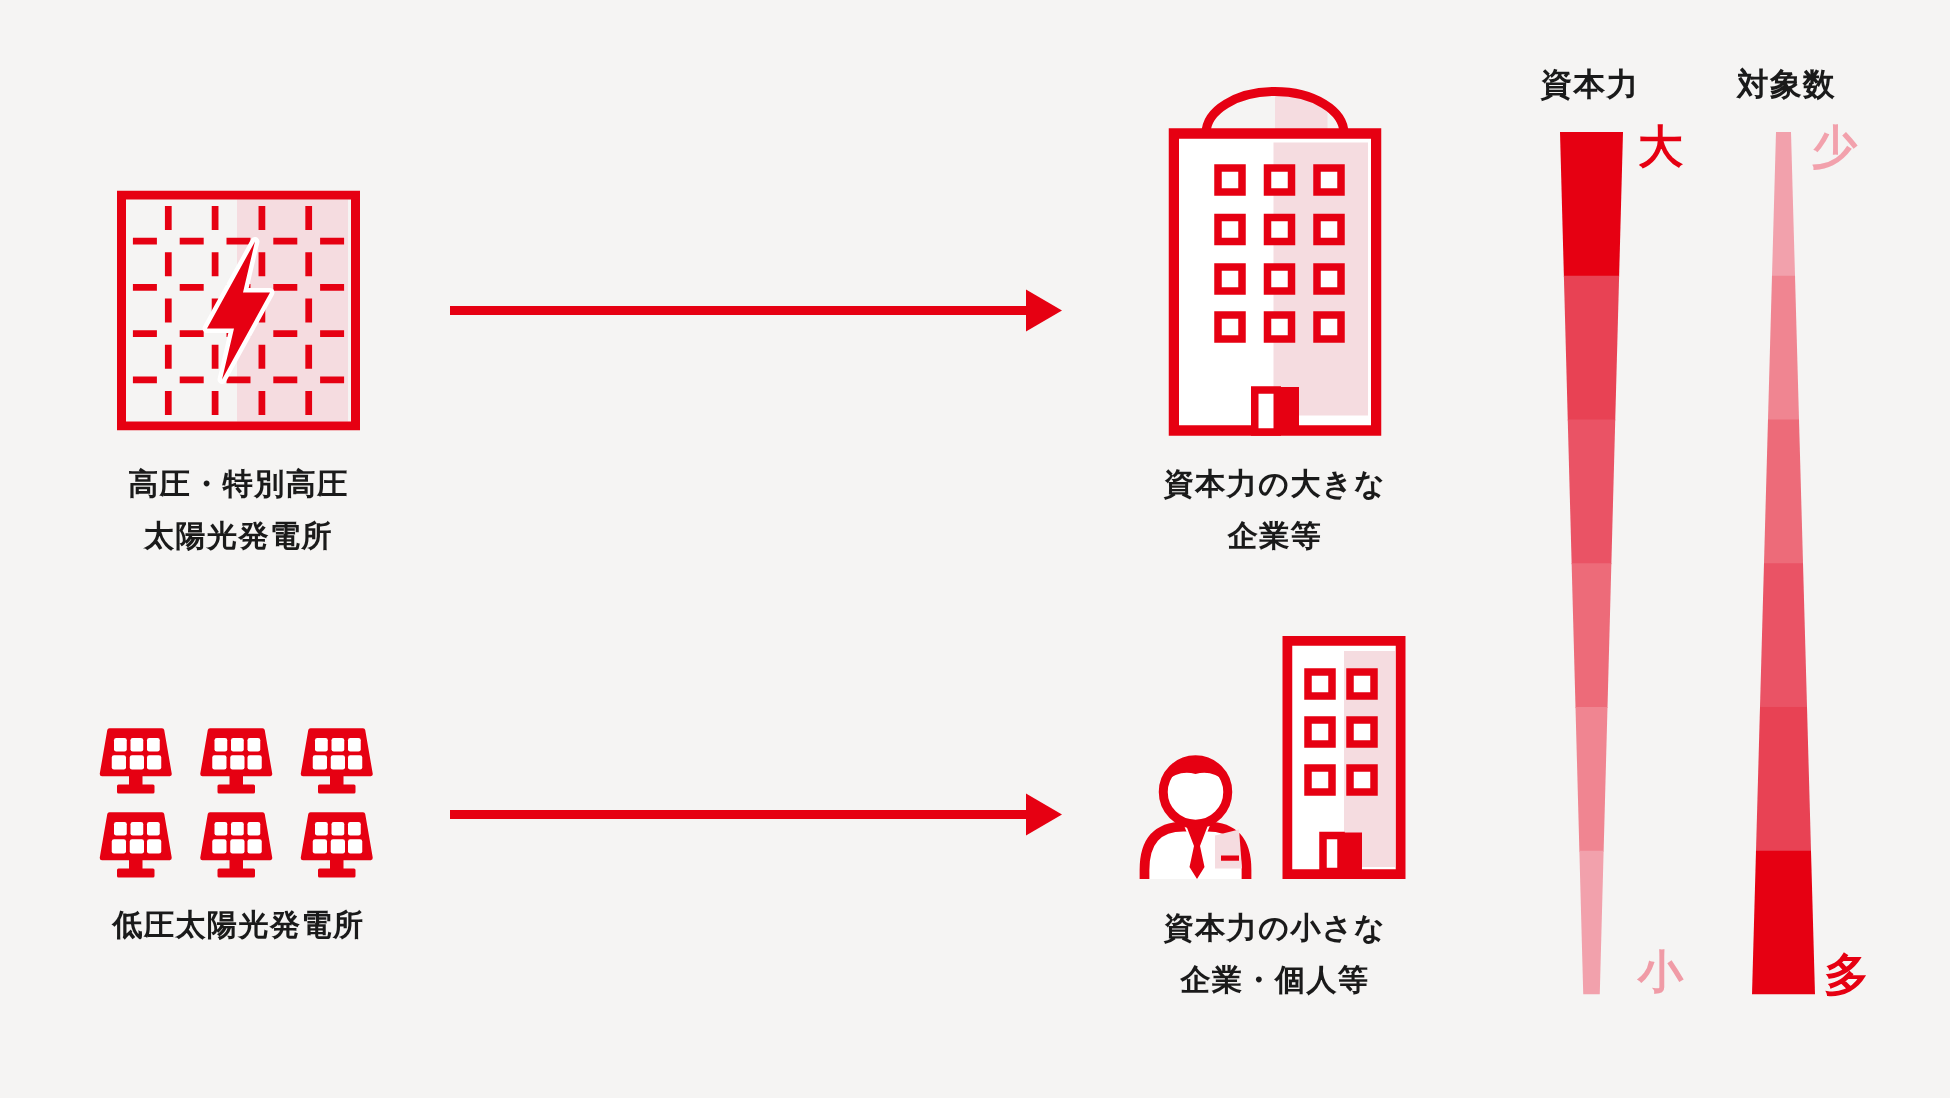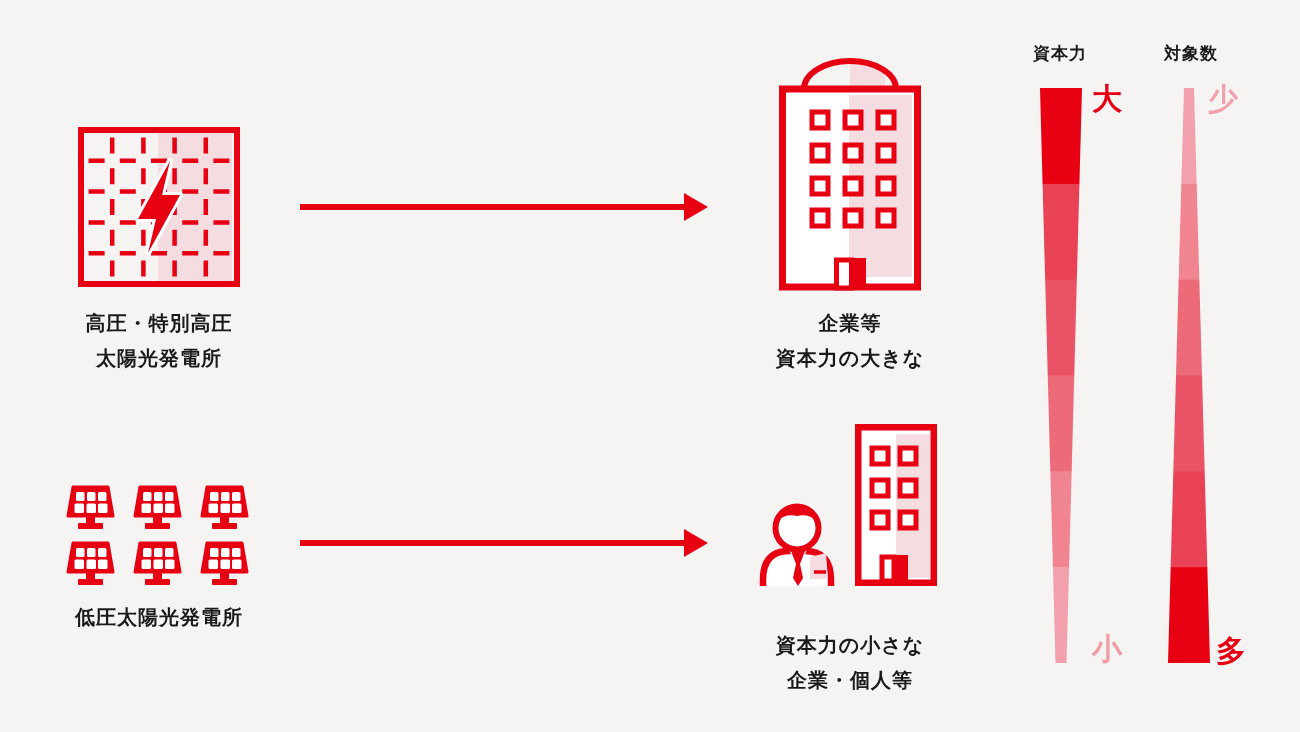--- a/index.html
+++ b/index.html
@@ -15,21 +15,21 @@
     color:#1a1a1a;
     font-weight:bold;
     font-size:20px;
     line-height:35px;
     letter-spacing:1px;
     text-align:center;
   }
   .scale-title{
     color:#1a1a1a;
     font-weight:bold;
-    font-size:17px;
+    font-size:21px;
     letter-spacing:1px;
     text-align:center;
   }
   .scale-end{
     font-weight:bold;
     font-size:30px;
     line-height:30px;
   }
   svg{display:block;}
 </style>
@@ -87,22 +87,22 @@
         <rect x="33" y="153" width="16" height="16"></rect>
           <rect x="66" y="153" width="16" height="16"></rect>
           <rect x="99" y="153" width="16" height="16"></rect>
       </g>
       <rect x="57.5" y="203" width="15" height="28" fill="#ffffff" stroke="#e60012" stroke-width="5"></rect>
       <rect x="71" y="201" width="16" height="30" fill="#e60012"></rect>
     </svg>
   </div>
 
   <div class="abs label" style="left:729px;top:306px;width:242px;">
+    <div>資本力の大きな</div>
     <div>企業等</div>
-    <div>資本力の大きな</div>
   </div>
 
   <div class="abs" style="left:66px;top:485px;display:grid;grid-template-columns:repeat(3,49px);column-gap:18px;row-gap:11px;">
 
     <svg class="panel" width="49" height="45" viewBox="0 0 49 45">
         <path d="M7,2 L42,2 L47,31 L2,31 Z" fill="#e60012" stroke="#e60012" stroke-width="3" stroke-linejoin="round"></path>
         <g fill="#ffffff">
           <rect x="10" y="7" width="8.5" height="9" rx="1.5"></rect>
           <rect x="21" y="7" width="8.5" height="9" rx="1.5"></rect>
           <rect x="32" y="7" width="8.5" height="9" rx="1.5"></rect>
@@ -209,21 +209,21 @@
 
       <path d="M8,166 L8,160 Q8,131 34,131 L50,131 Q76,131 76,160 L76,166" fill="#ffffff" stroke="#e60012" stroke-width="6.5"></path>
       <polygon points="55,137 71,133 73,159 55,159" fill="#f5dce0"></polygon>
       <line x1="59" y1="152" x2="71" y2="152" stroke="#e60012" stroke-width="3.5"></line>
       <path d="M36,131 L50,131 L45,144 L48,158 L43,166 L38,158 L41,144 Z" fill="#e60012" stroke="#ffffff" stroke-width="2.5" paint-order="stroke"></path>
       <circle cx="42" cy="108" r="21.5" fill="#ffffff" stroke="#e60012" stroke-width="6"></circle>
       <path d="M22,101 A21.5,21.5 0 0 1 62,101 Q53,93 42,96 Q31,93 22,101 Z" fill="#e60012"></path>
     </svg>
   </div>
 
-  <div class="abs label" style="left:729px;top:628px;width:242px;">
+  <div class="abs label" style="left:729px;top:602px;width:242px;">
     <div>資本力の小さな</div>
     <div>企業・個人等</div>
   </div>
 
   <div class="abs scale-title" style="left:1015px;top:42px;width:90px;">資本力</div>
 
   <div class="abs" style="left:1040px;top:88px;">
     <svg width="42" height="575" viewBox="0 0 42 575">
       <defs>
         <clipPath id="wedgeClip0">

